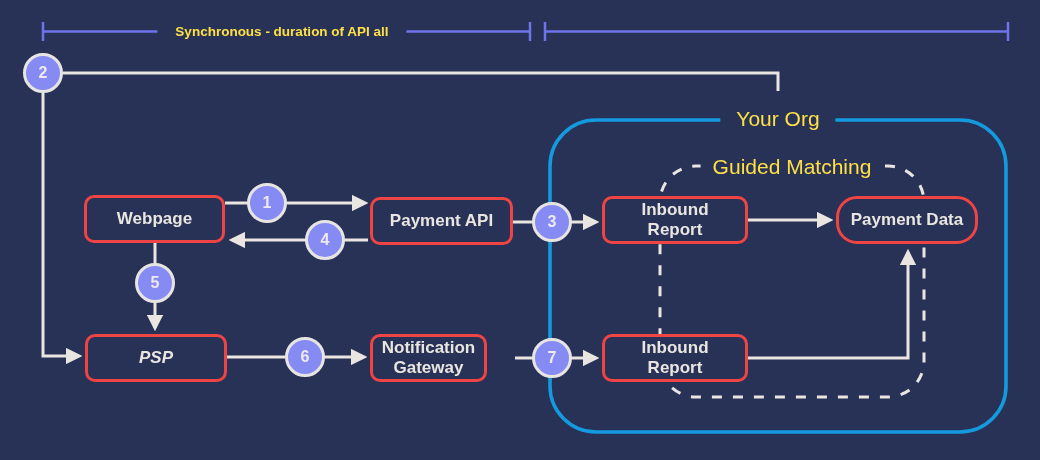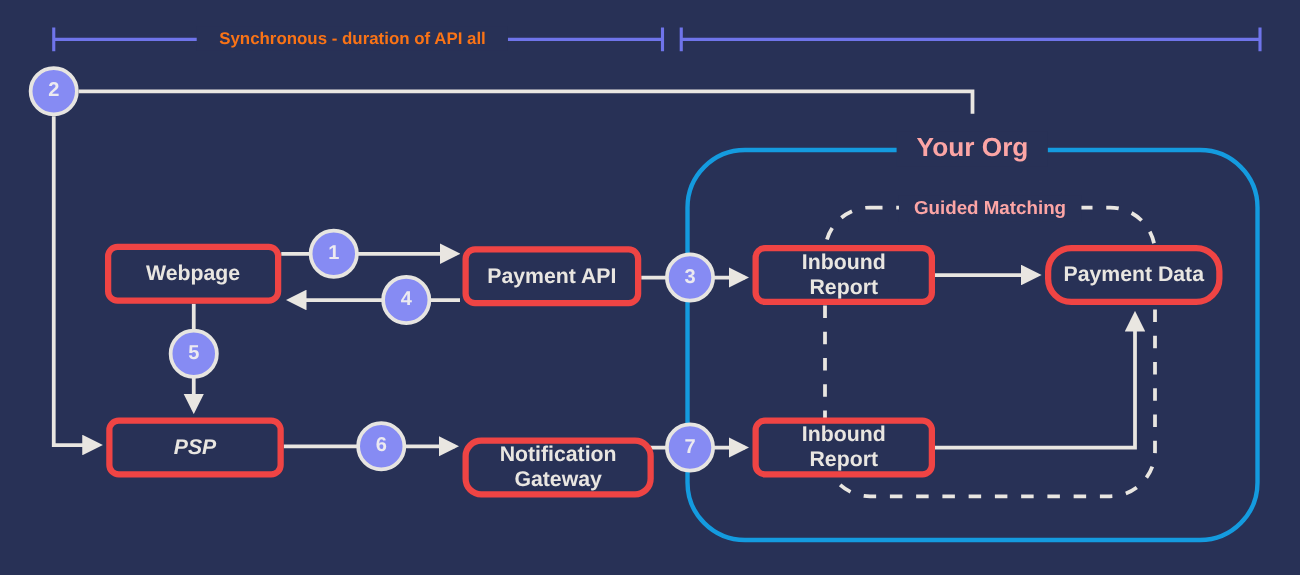--- a/index.html
+++ b/index.html
@@ -7,34 +7,34 @@
     position:relative;
     width:1040px;height:460px;
     background:#283156;
     overflow:hidden;
     font-family:"Liberation Sans", sans-serif;
   }
   .stage svg{position:absolute;left:0;top:0;z-index:1;}
   .overlay{position:absolute;z-index:2;}
   .center{transform:translate(-50%,-50%);}
   .bracket-label{
-    color:#f97316;background:#283156;
+    color:#fde047;background:#283156;
     font-size:13.5px;font-weight:bold;
     padding:2px 18px;white-space:nowrap;
   }
   .container-label{
-    color:#fca5a5;background:#283156;
-    font-weight:bold;white-space:nowrap;
+    color:#fde047;background:#283156;
+    font-weight:normal;white-space:nowrap;
   }
   .container-label.org{font-size:21px;padding:2px 16px;}
-  .container-label.gm{font-size:15px;padding:2px 12px;}
+  .container-label.gm{font-size:21px;padding:2px 12px;}
   .node{
     position:absolute;z-index:2;
     box-sizing:border-box;
-    border:5px solid #ef4444;border-radius:10px;
+    border:3px solid #ef4444;border-radius:10px;
     background:#283156;color:#E9E6E1;
     display:flex;align-items:center;justify-content:center;
     text-align:center;font-size:17px;font-weight:bold;line-height:20px;
     padding:0 8px;
   }
   .step{
     position:absolute;z-index:3;
     box-sizing:border-box;
     width:40px;height:40px;border-radius:50%;
     background:#868BF3;border:3px solid #E7E5E1;
@@ -96,21 +96,21 @@
   </div>
   <div class="node" style="left:602px;top:196px;width:146px;height:48px;">
     <span>Inbound Report</span>
   </div>
   <div class="node" style="left:836px;top:196px;width:142px;height:48px;border-radius:21px;">
     <span>Payment Data</span>
   </div>
   <div class="node" style="left:85px;top:334px;width:142px;height:48px;font-style:italic;">
     <span>PSP</span>
   </div>
-  <div class="node" style="left:370px;top:350px;width:153px;height:48px;border-radius:15px;">
+  <div class="node" style="left:370px;top:334px;width:117px;height:48px;">
     <span>Notification Gateway</span>
   </div>
   <div class="node" style="left:602px;top:334px;width:146px;height:48px;">
     <span>Inbound Report</span>
   </div>
 
   <div class="step center overlay" style="left:267px;top:203px;">1</div>
   <div class="step center overlay" style="left:43px;top:73px;">2</div>
   <div class="step center overlay" style="left:552px;top:222px;">3</div>
   <div class="step center overlay" style="left:325px;top:240px;">4</div>

